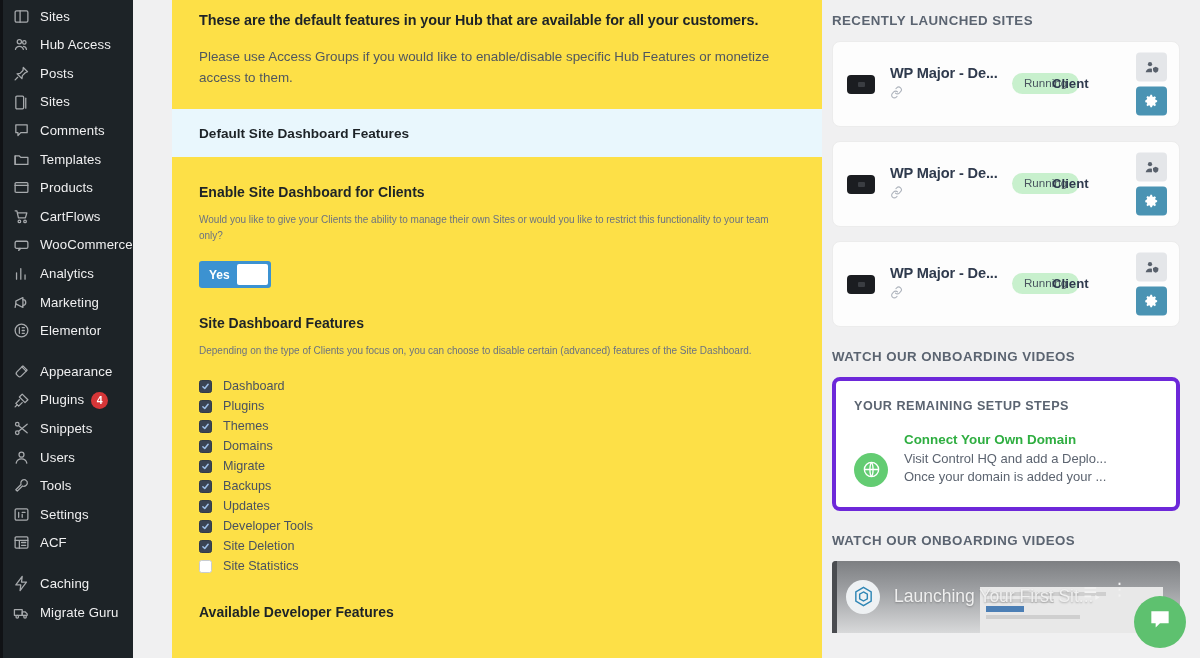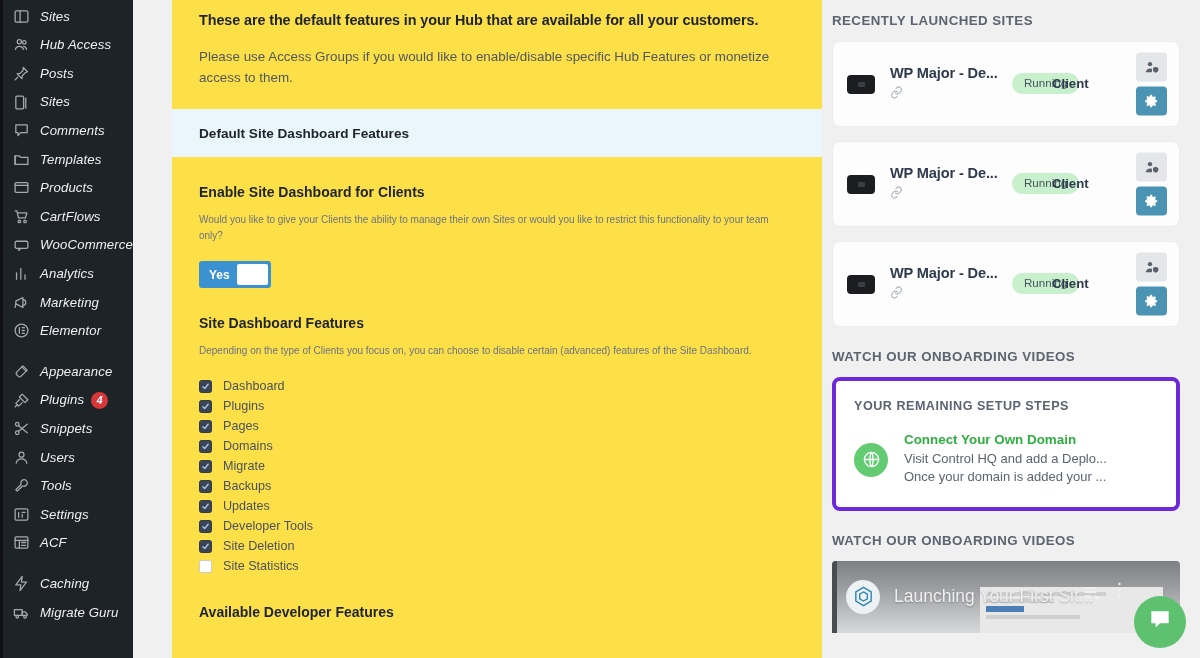--- a/index.html
+++ b/index.html
@@ -26,21 +26,20 @@
   }
   .nav-item {
     display: flex; align-items: center;
     height: 28.6px;
     padding-left: 11px;
     color: #f0f0f1;
     font-size: 13.2px;
     line-height: 1;
     white-space: nowrap;
     cursor: pointer;
-    font-style: italic;
   }
   .nav-item .ico {
     width: 20px; height: 20px;
     display: inline-flex; align-items: center; justify-content: center;
     margin-right: 9px;
     color: #a7aaad;
     flex: 0 0 20px;
   }
   .nav-item .ico svg { display:block; }
   .nav-label { letter-spacing: 0.01em; }
@@ -235,21 +234,21 @@
   .setup-card {
     background: #ffffff;
     border: 4px solid #6d28d9;
     border-radius: 8px;
     padding: 18px 18px 20px 18px;
   }
   .setup-card h4 {
     font-size: 12.6px; font-weight: 700; color: #5b6471;
     letter-spacing: 0.5px; margin-bottom: 18px;
   }
-  .step { display: flex; align-items: center; }
+  .step { display: flex; align-items: flex-end; }
   .globe {
     width: 34px; height: 34px; border-radius: 50%;
     background: #63cc72; color: #fff;
     flex: 0 0 34px; margin-right: 16px;
     display:flex; align-items:center; justify-content:center;
     margin-top: 2px;
   }
   .step-body { padding-top: 1px; }
   .step-title {
     font-size: 13.4px; color: #2fae41; font-weight: 600; margin-bottom: 3px;
@@ -550,21 +549,21 @@
                 </svg>
               </span>
               <span class="c-label">Plugins</span>
             </div>
             <div class="check-row">
               <span class="cb">
                 <svg width="9" height="9" viewBox="0 0 24 24" fill="none" stroke="#9fc0e8" stroke-width="4" stroke-linecap="round" stroke-linejoin="round">
                   <path d="M5 12.5l5 5L19 6"></path>
                 </svg>
               </span>
-              <span class="c-label">Pages</span>
+              <span class="c-label">Themes</span>
             </div>
             <div class="check-row">
               <span class="cb">
                 <svg width="9" height="9" viewBox="0 0 24 24" fill="none" stroke="#9fc0e8" stroke-width="4" stroke-linecap="round" stroke-linejoin="round">
                   <path d="M5 12.5l5 5L19 6"></path>
                 </svg>
               </span>
               <span class="c-label">Domains</span>
             </div>
             <div class="check-row">

